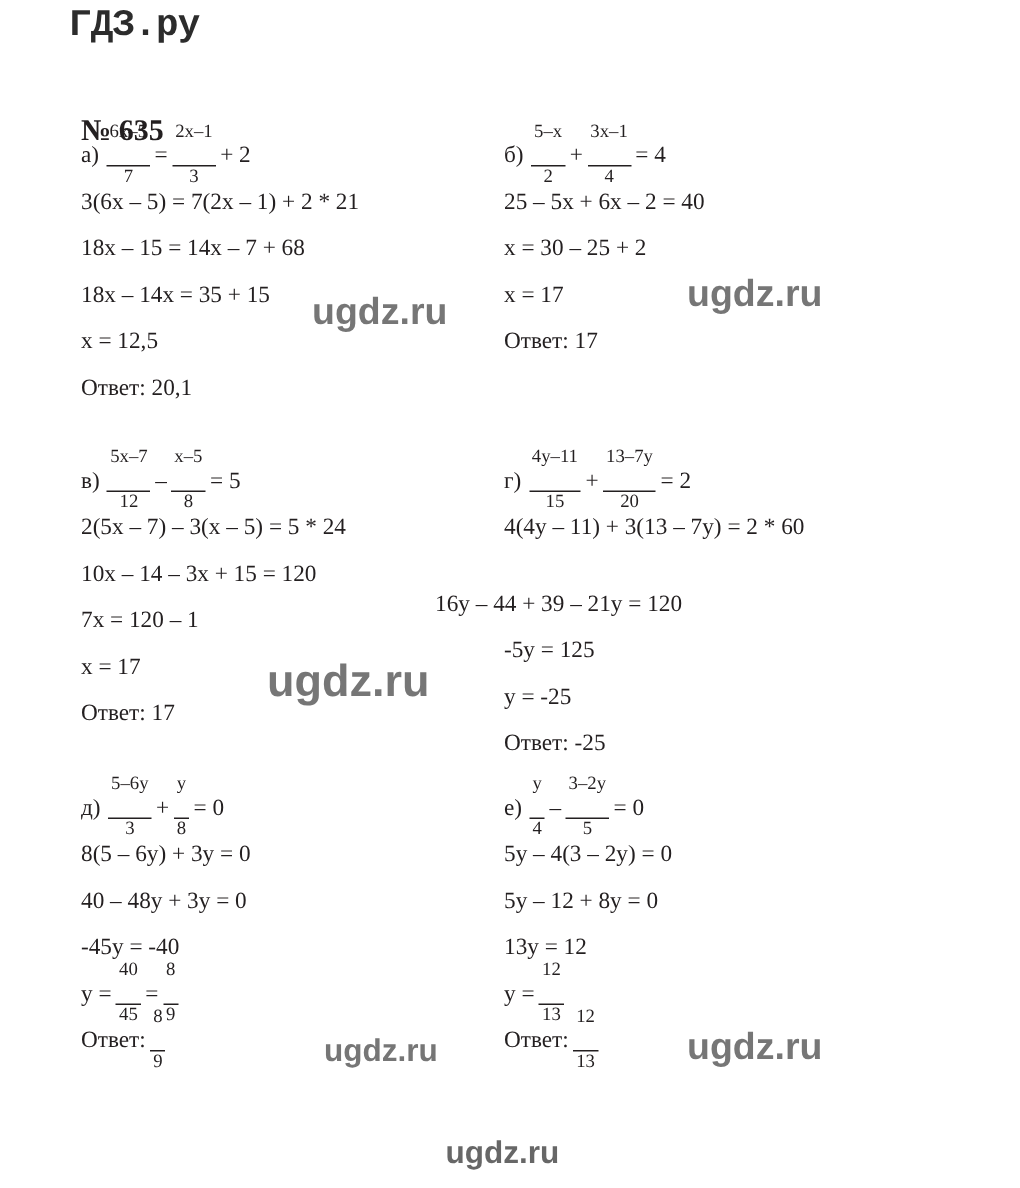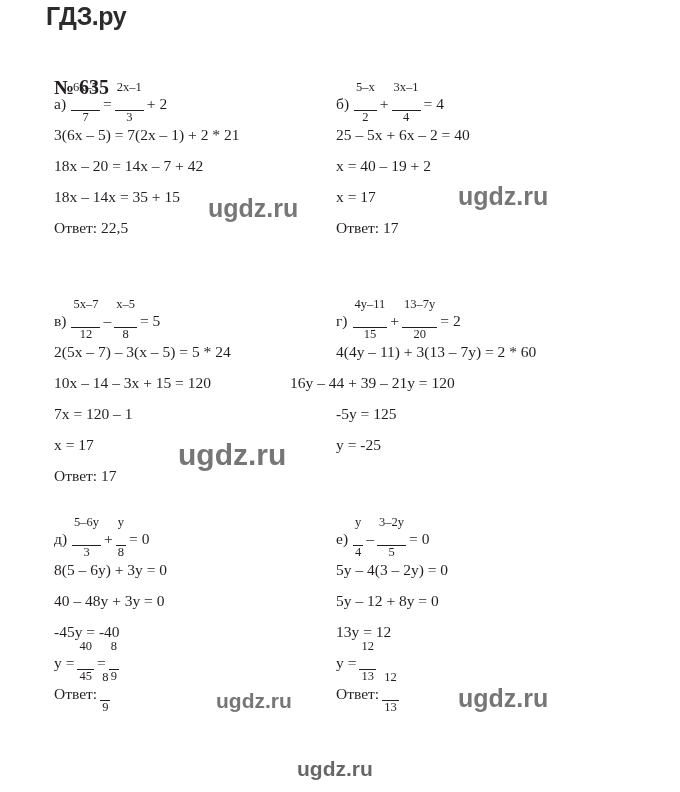--- a/index.html
+++ b/index.html
@@ -17,21 +17,21 @@
   }
   .page {
     position: relative;
     width: 680px;
     height: 792px;
   }
   .logo-top {
     position: absolute;
     left: 46px;
     top: 2px;
-    font-family: Liberation Sans, sans-serif;
+    font-family: Liberation Mono, monospace;
     font-size: 25px;
     font-weight: bold;
     color: #2c2c2c;
     letter-spacing: -0.5px;
   }
   .task-number {
     position: absolute;
     left: 54px;
     top: 62px;
     font-family: "Liberation Serif", serif;
@@ -110,23 +110,24 @@
           <span class="den">7</span>
         </span>
       <span>=</span>
       <span class="frac">
           <span class="num">2x–1</span>
           <span class="den">3</span>
         </span>
       <span>+ 2</span>
     </div>
     <div class="line">3(6x – 5) = 7(2x – 1) + 2 * 21</div>
-    <div class="line">18х – 20 = 14х – 7 + 42</div>
+    <div class="line">18х – 15 = 14х – 7 + 68</div>
     <div class="line">18х – 14х = 35 + 15</div>
-    <div class="line">Ответ: 22,5</div>
+    <div class="line">х = 12,5</div>
+    <div class="line">Ответ: 20,1</div>
   </div>
 
   <div class="col col-left" style="top: 305px;">
     <div class="line">
       <span class="label">в)</span>
       <span class="frac">
           <span class="num">5x–7</span>
           <span class="den">12</span>
         </span>
       <span>–</span>
@@ -189,43 +190,44 @@
           <span class="den">2</span>
         </span>
       <span>+</span>
       <span class="frac">
           <span class="num">3x–1</span>
           <span class="den">4</span>
         </span>
       <span>= 4</span>
     </div>
     <div class="line">25 – 5х + 6х – 2 = 40</div>
-    <div class="line">х = 40 – 19 + 2</div>
+    <div class="line">х = 30 – 25 + 2</div>
     <div class="line">х = 17</div>
     <div class="line">Ответ: 17</div>
   </div>
 
   <div class="col col-right" style="top: 305px;">
     <div class="line">
       <span class="label">г)</span>
       <span class="frac">
           <span class="num">4y–11</span>
           <span class="den">15</span>
         </span>
       <span>+</span>
       <span class="frac">
           <span class="num">13–7y</span>
           <span class="den">20</span>
         </span>
       <span>= 2</span>
     </div>
     <div class="line">4(4у – 11) + 3(13 – 7у) = 2 * 60</div>
-    <div class="line" style="position:relative; left:-46px;">16у – 44 + 39 – 21у = 120</div>
+    <div class="line" style="position:relative; left:-46px;margin-top:20px;">16у – 44 + 39 – 21у = 120</div>
     <div class="line">-5у = 125</div>
     <div class="line">у = -25</div>
+    <div class="line">Ответ: -25</div>
   </div>
 
   <div class="col col-right" style="top: 523px;">
     <div class="line">
       <span class="label">е)</span>
       <span class="frac">
           <span class="num">y</span>
           <span class="den">4</span>
         </span>
       <span>–</span>

